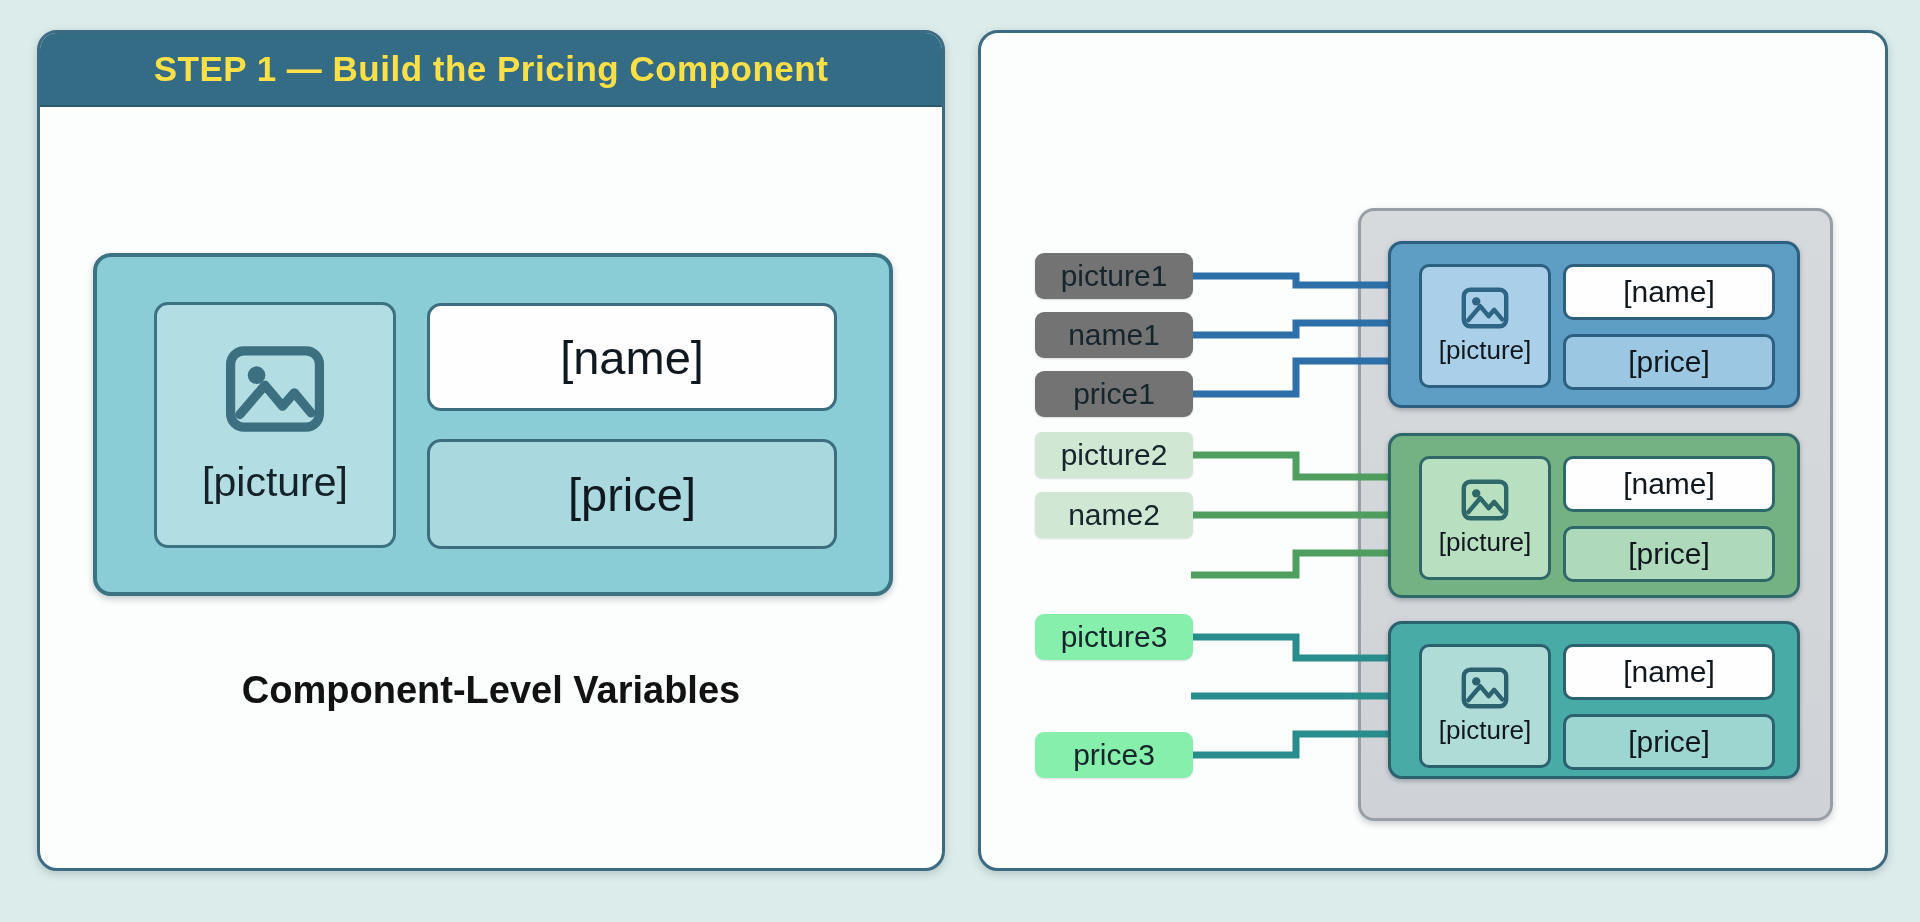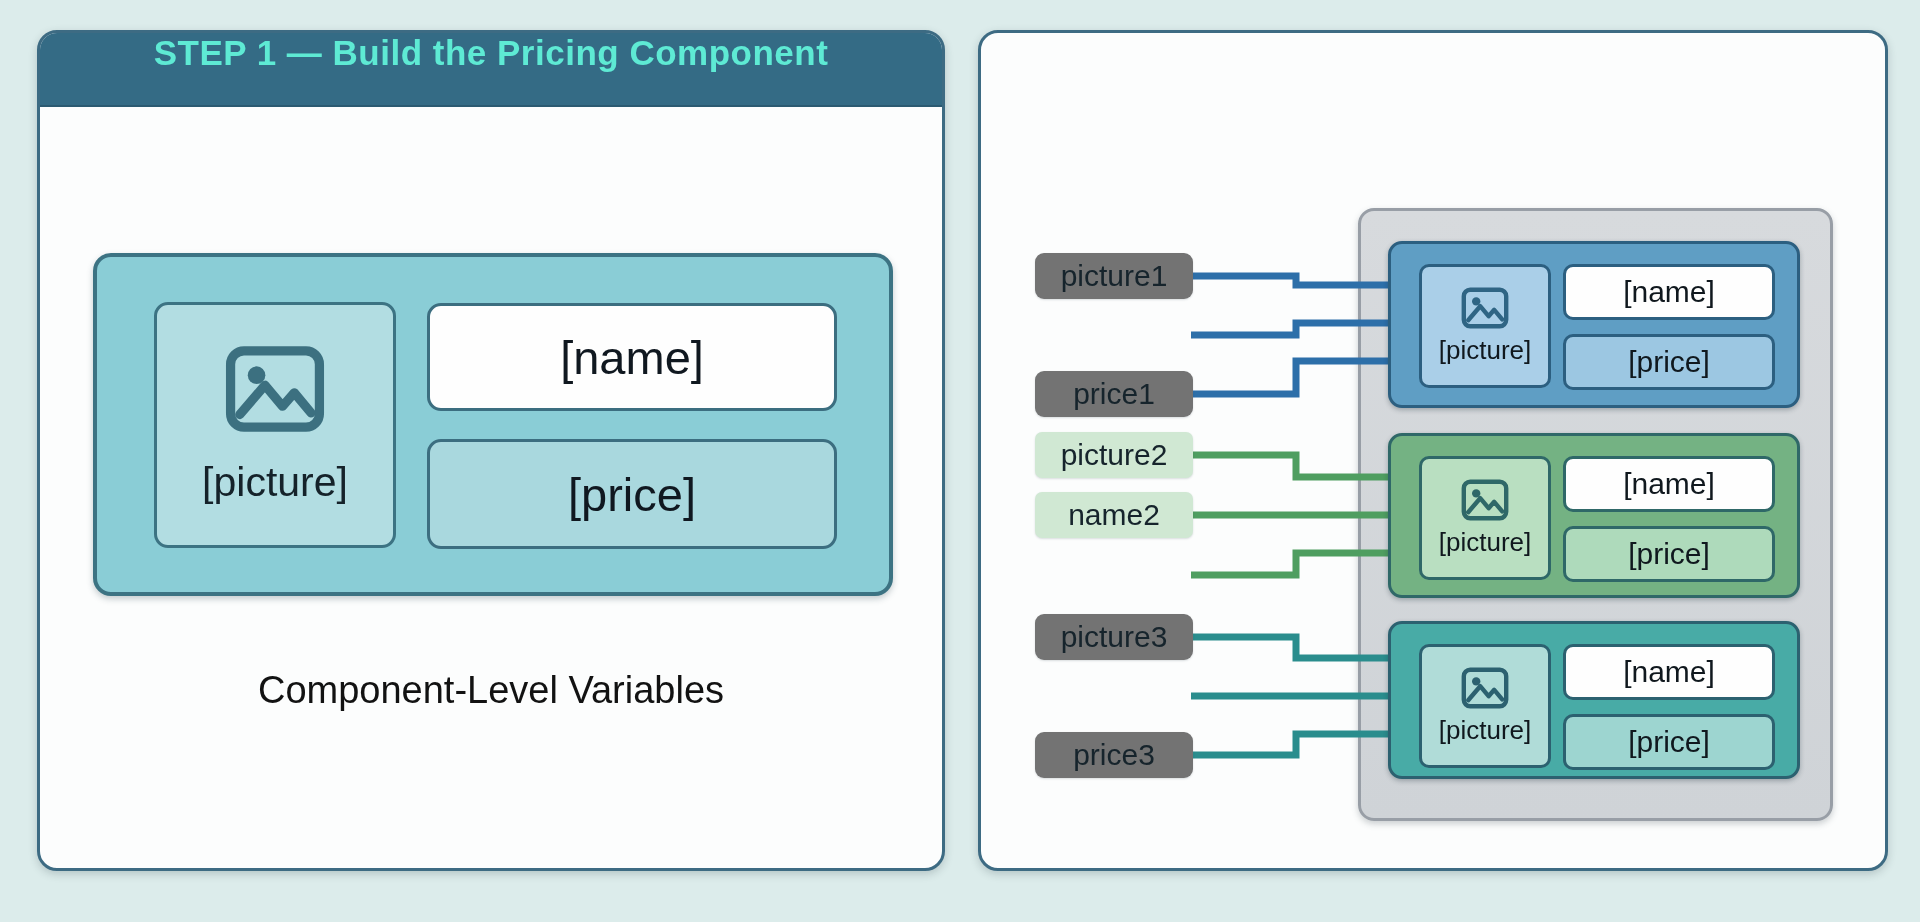--- a/index.html
+++ b/index.html
@@ -24,22 +24,22 @@
     overflow: hidden;
     box-shadow: 0 3px 8px rgba(40,60,70,.22);
   }
   .panel.left  { left: 37px;  width: 908px; }
   .panel.right { left: 978px; width: 910px; }
   .panel-header {
     position: absolute; top: 0; left: 0; right: 0;
     height: 74px;
     background: #346b85;
     border-bottom: 2px solid #2b5a71;
-    display: flex; justify-content: center;
-    color: #5eead4;
+    display: flex; align-items: center; justify-content: center;
+    color: #fde047;
     font-size: 35px; font-weight: 600; letter-spacing: .5px;
   }
 
   
   .component-box {
     position: absolute; left: 53px; top: 220px;
     width: 800px; height: 343px;
     background: #8acdd6;
     border: 4px solid #3c7383;
     border-radius: 18px;
@@ -61,21 +61,21 @@
     border: 3px solid #3c6e80;
     border-radius: 14px;
     display: flex; align-items: center; justify-content: center;
     font-size: 47px; font-weight: 500; color: #101820;
   }
   .name-box  { top: 46px;  height: 108px; background: #fefefe; }
   .price-box { top: 182px; height: 110px; background: #a9d8de; }
   .caption {
     position: absolute; left: 0; right: 0; top: 636px;
     text-align: center;
-    font-size: 38px; font-weight: 400; color: #121212;
+    font-size: 38px; font-weight: 700; color: #121212;
   }
 
   
   .template-page {
     position: absolute; left: 377px; top: 175px;
     width: 475px; height: 613px;
     background: linear-gradient(180deg, #d7dadd 0%, #cfd3d7 100%);
     border: 3px solid #989ea6;
     border-radius: 16px;
     box-shadow: 0 3px 6px rgba(60,70,80,.25);
@@ -123,21 +123,21 @@
   .var-label {
     position: absolute; left: 54px;
     width: 158px; height: 46px;
     border-radius: 9px;
     display: flex; align-items: center; justify-content: center;
     font-size: 30px; font-weight: 500; color: #16242c;
     box-shadow: 0 1px 2px rgba(60,80,90,.18);
   }
   .var-label.g1 { background: #737373; }
   .var-label.g2 { background: #d0e8d3; border-radius: 7px; }
-  .var-label.g3 { background: #737373; }
+  .var-label.g3 { background: #86efac; }
 
   .connectors {
     position: absolute; inset: 0;
     width: 910px; height: 841px;
     pointer-events: none;
   }
   .connectors path { fill: none; stroke-width: 7; stroke-linejoin: miter; }
   .connectors path.g1 { stroke: #2d6fa9; }
   .connectors path.g2 { stroke: #4f9e60; }
   .connectors path.g3 { stroke: #2a8d8d; }
@@ -207,20 +207,23 @@
       <polygon class="g3" points="407,613 407,637 433,625"></polygon>
       <path class="g3" d="M 210 663 H 315 V 663 H 407"></path>
       <polygon class="g3" points="407,651 407,675 433,663"></polygon>
       <path class="g3" d="M 210 722 H 315 V 701 H 407"></path>
       <polygon class="g3" points="407,689 407,713 433,701"></polygon>
     </svg>
 
     <div class="var-label g1" style="top:220px">
       <span>picture1</span>
     </div>
+    <div class="var-label g1" style="top:279px">
+      <span>name1</span>
+    </div>
     <div class="var-label g1" style="top:338px">
       <span>price1</span>
     </div>
     <div class="var-label g2" style="top:399px">
       <span>picture2</span>
     </div>
     <div class="var-label g2" style="top:459px">
       <span>name2</span>
     </div>
     <div class="var-label g3" style="top:581px">

